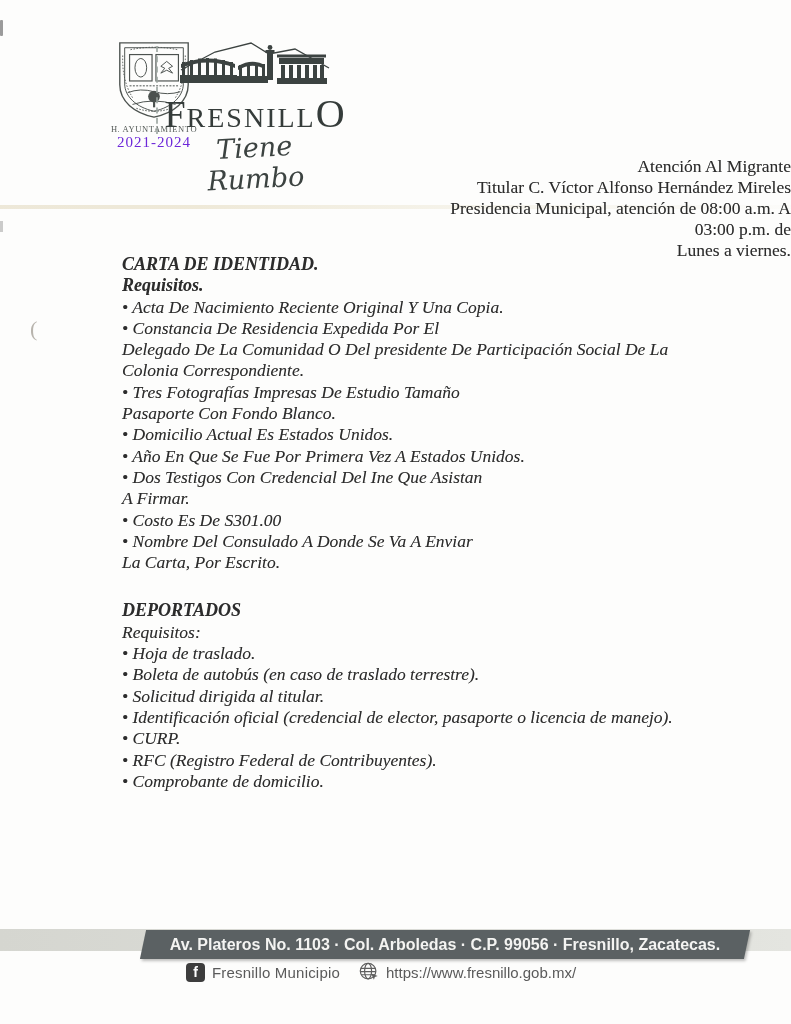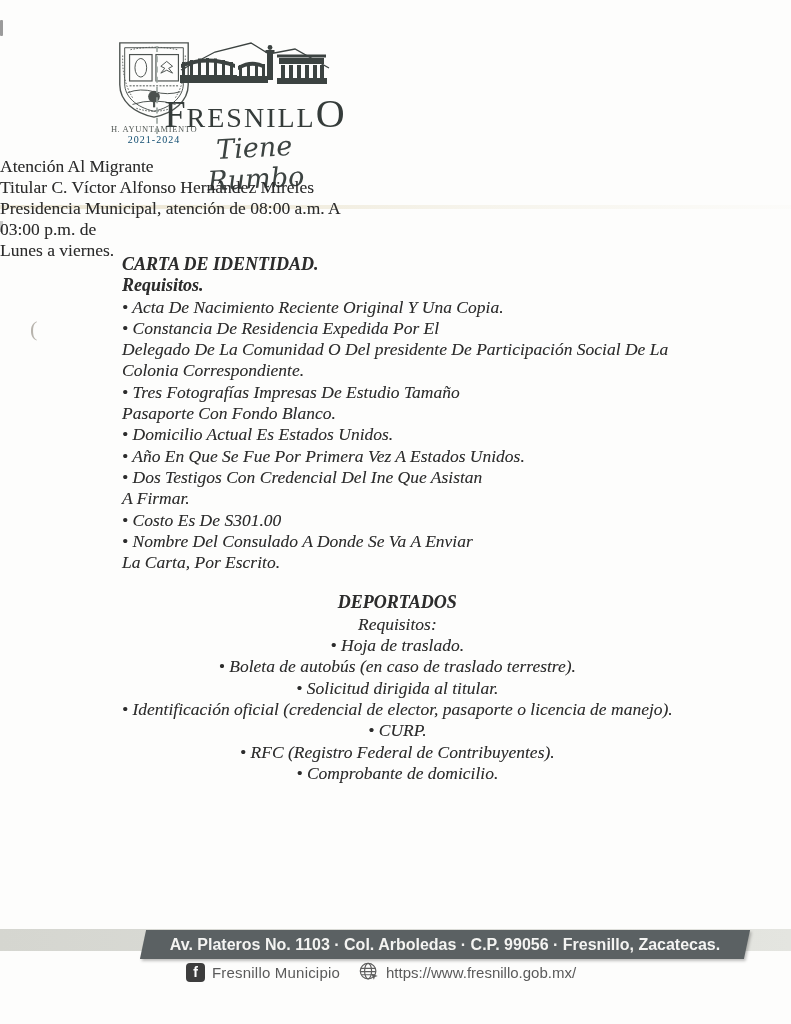--- a/index.html
+++ b/index.html
@@ -9,40 +9,40 @@
     background:#fdfdfc;
     font-family:"Liberation Serif",serif;
     color:#2d2d2d;
   }
   .page *{box-sizing:border-box;}
 
   
   .crest{position:absolute;left:60px;top:36px;width:92px;text-align:center;color:#464c4a;margin-left:48px;}
   .crest svg{display:block;margin:0 auto;}
   .crest-inst{font-family:"Liberation Serif",serif;font-size:8.5px;letter-spacing:.6px;color:#555b58;margin-top:2px;white-space:nowrap;}
-  .crest-period{font-size:10px;color:#0c4a6e;letter-spacing:1px;}
+  .crest-period{font-size:15px;color:#6d28d9;letter-spacing:1px;}
 
   .hdr-divider{position:absolute;left:156px;top:46px;height:88px;width:0;border-left:2px dashed #9aa49f;opacity:.8;}
 
   .logo{position:absolute;left:170px;top:40px;width:170px;text-align:center;color:#3c4341;}
   .logo svg{display:block;margin:0 auto;}
   .brand{display:flex;justify-content:center;align-items:baseline;margin-top:-4px;letter-spacing:1px;color:#353c3a;}
   .brand .b-first{font-size:38px;line-height:36px;}
   .brand .b-mid{font-size:28px;letter-spacing:2px;text-align:right;}
   .brand .b-last{font-size:40px;line-height:36px;}
   .tagline{font-style:italic;font-size:27px;color:#3c4341;transform:rotate(-3deg);margin-top:-2px;font-family:"DejaVu Serif",serif;}
 
   
-  .intro{position:absolute;left:0;right:0;top:156px;text-align:left;font-size:17.5px;line-height:21px;color:#2c2c2c;text-shadow:0 0 .6px rgba(40,40,40,.3);}
+  .intro{position:absolute;left:0;right:0;top:156px;text-align:right;font-size:17.5px;line-height:21px;color:#2c2c2c;text-shadow:0 0 .6px rgba(40,40,40,.3);}
 
   
   .doc{position:absolute;left:122px;top:254px;font-size:17.5px;line-height:21.3px;color:#2c2c2c;white-space:nowrap;text-shadow:0 0 .6px rgba(40,40,40,.3);font-style:italic;}
   .ln{height:21.3px;}
   .bold{font-weight:bold;font-size:18px;}
-  .sect2{margin-top:19px;text-align:center;}
+  .sect2{margin-top:27px;}
 
   
   .streak{position:absolute;left:0;top:205px;width:791px;height:4px;
     background:linear-gradient(90deg,rgba(208,193,150,.35),rgba(224,213,180,.5) 25%,rgba(233,227,205,.35) 60%,rgba(242,240,230,.12));}
   .tick1{position:absolute;left:0;top:20px;width:3px;height:16px;background:#4a4a4a;opacity:.55;border-radius:1px;}
   .tick2{position:absolute;left:0;top:221px;width:3px;height:11px;background:#8d8d8d;opacity:.45;}
   .paren{position:absolute;left:30px;top:316px;font-size:22px;color:#b8b4ad;}
 
   
   .lightbar{position:absolute;left:0;top:929px;width:791px;height:22px;

